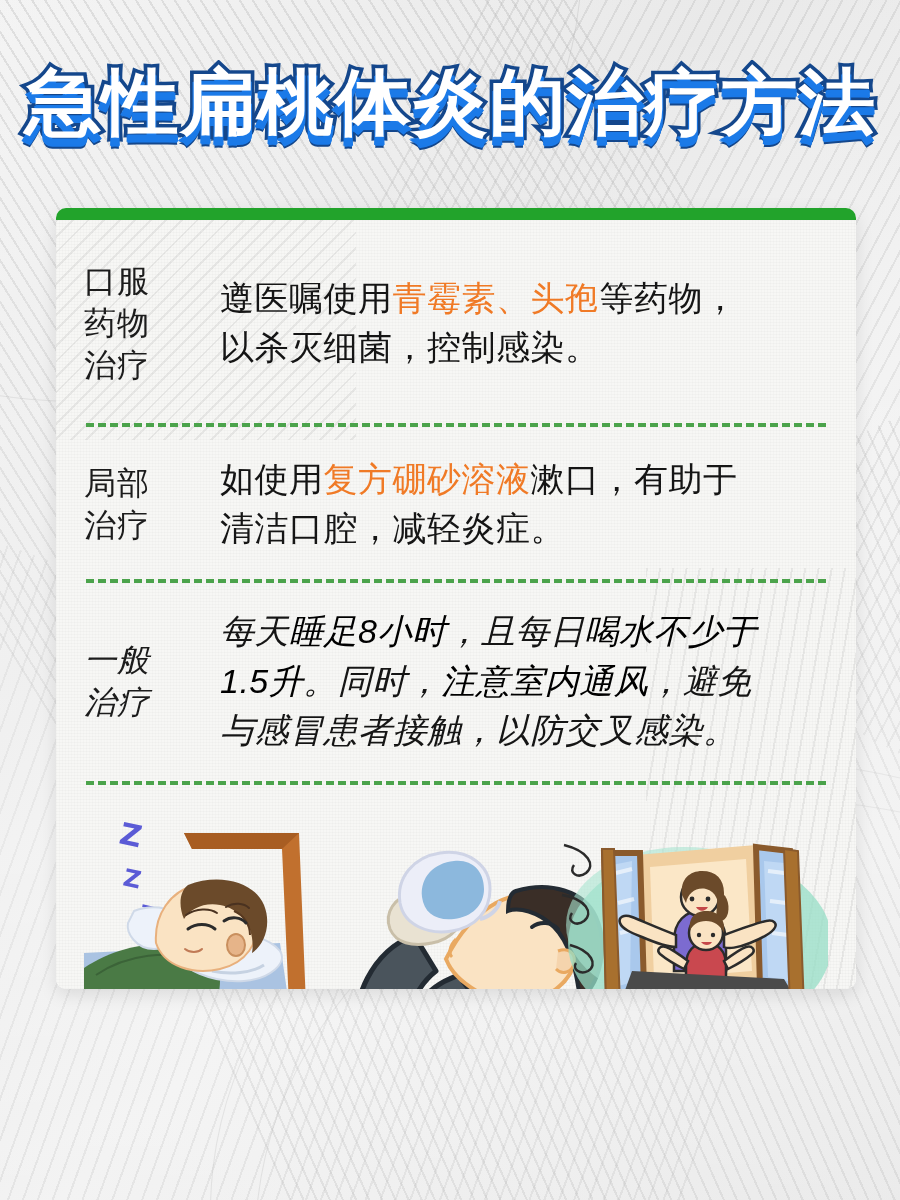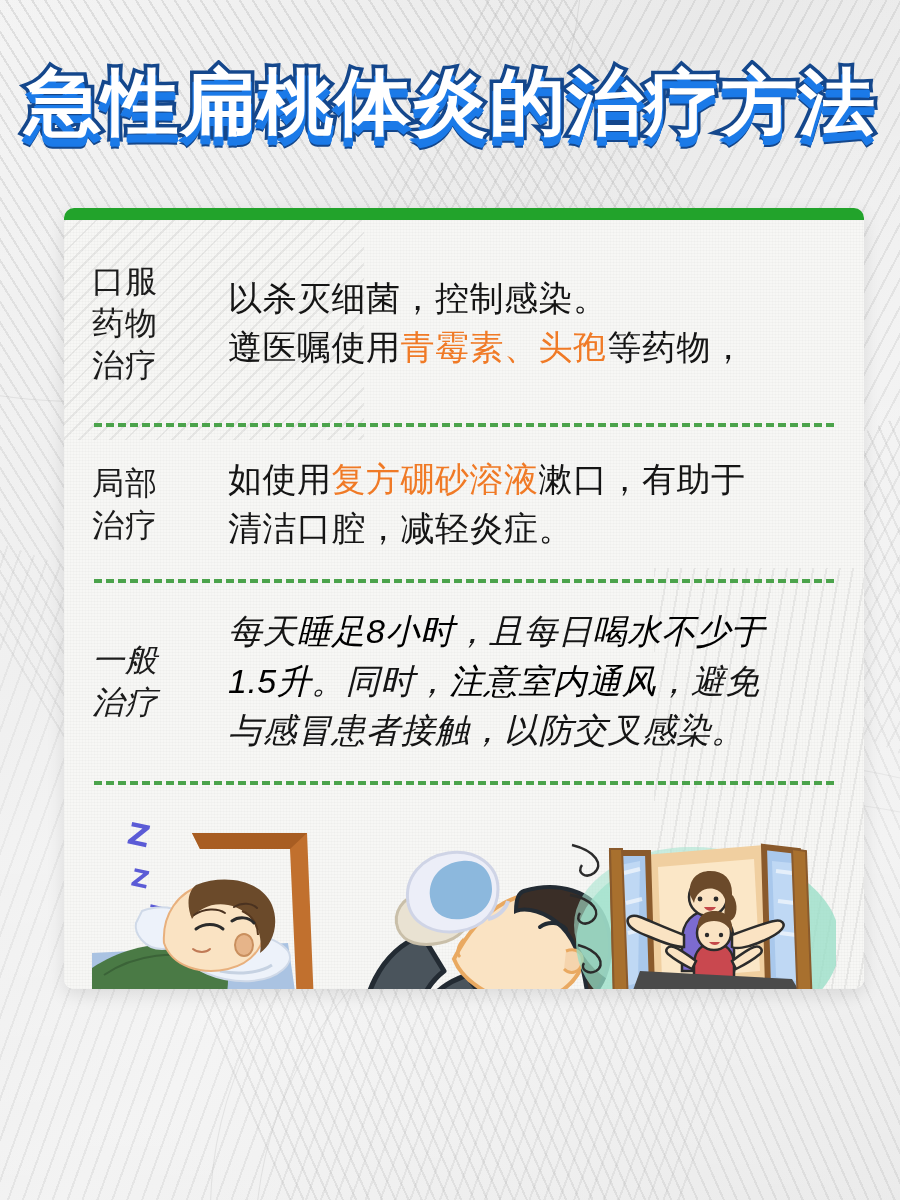--- a/index.html
+++ b/index.html
@@ -95,21 +95,21 @@
        1px 8px 0 #1b7ae8,
       -1px 8px 0 #1b7ae8,
        0 9px 0 #1b7ae8,
        0 11px 0 #14478c;
     transform: scaleX(1.06);
   }
 
   
   .card {
     position: absolute;
-    left: 64px;
+    left: 56px;
     top: 208px;
     width: 800px;
     height: 781px;
     background: #fafafa;
     border-radius: 10px;
     box-shadow: 0 6px 18px rgba(0,0,0,.10);
     overflow: hidden;
     z-index: 4;
   }
   .card-accent {
@@ -216,22 +216,22 @@
 
   <div class="card-inner">
 
     <div class="row r1">
       <div class="row-label">
         <div>口服</div>
         <div>药物</div>
         <div>治疗</div>
       </div>
       <div class="row-body">
+        <div><span>遵医嘱使用</span><span class="hi-orange">青霉素、头孢</span><span>等药物，</span></div>
         <div><span>以杀灭细菌，控制感染。</span></div>
-        <div><span>遵医嘱使用</span><span class="hi-orange">青霉素、头孢</span><span>等药物，</span></div>
       </div>
     </div>
 
     <div class="divider"></div>
 
     <div class="row r2">
       <div class="row-label">
         <div>局部</div>
         <div>治疗</div>
       </div>

